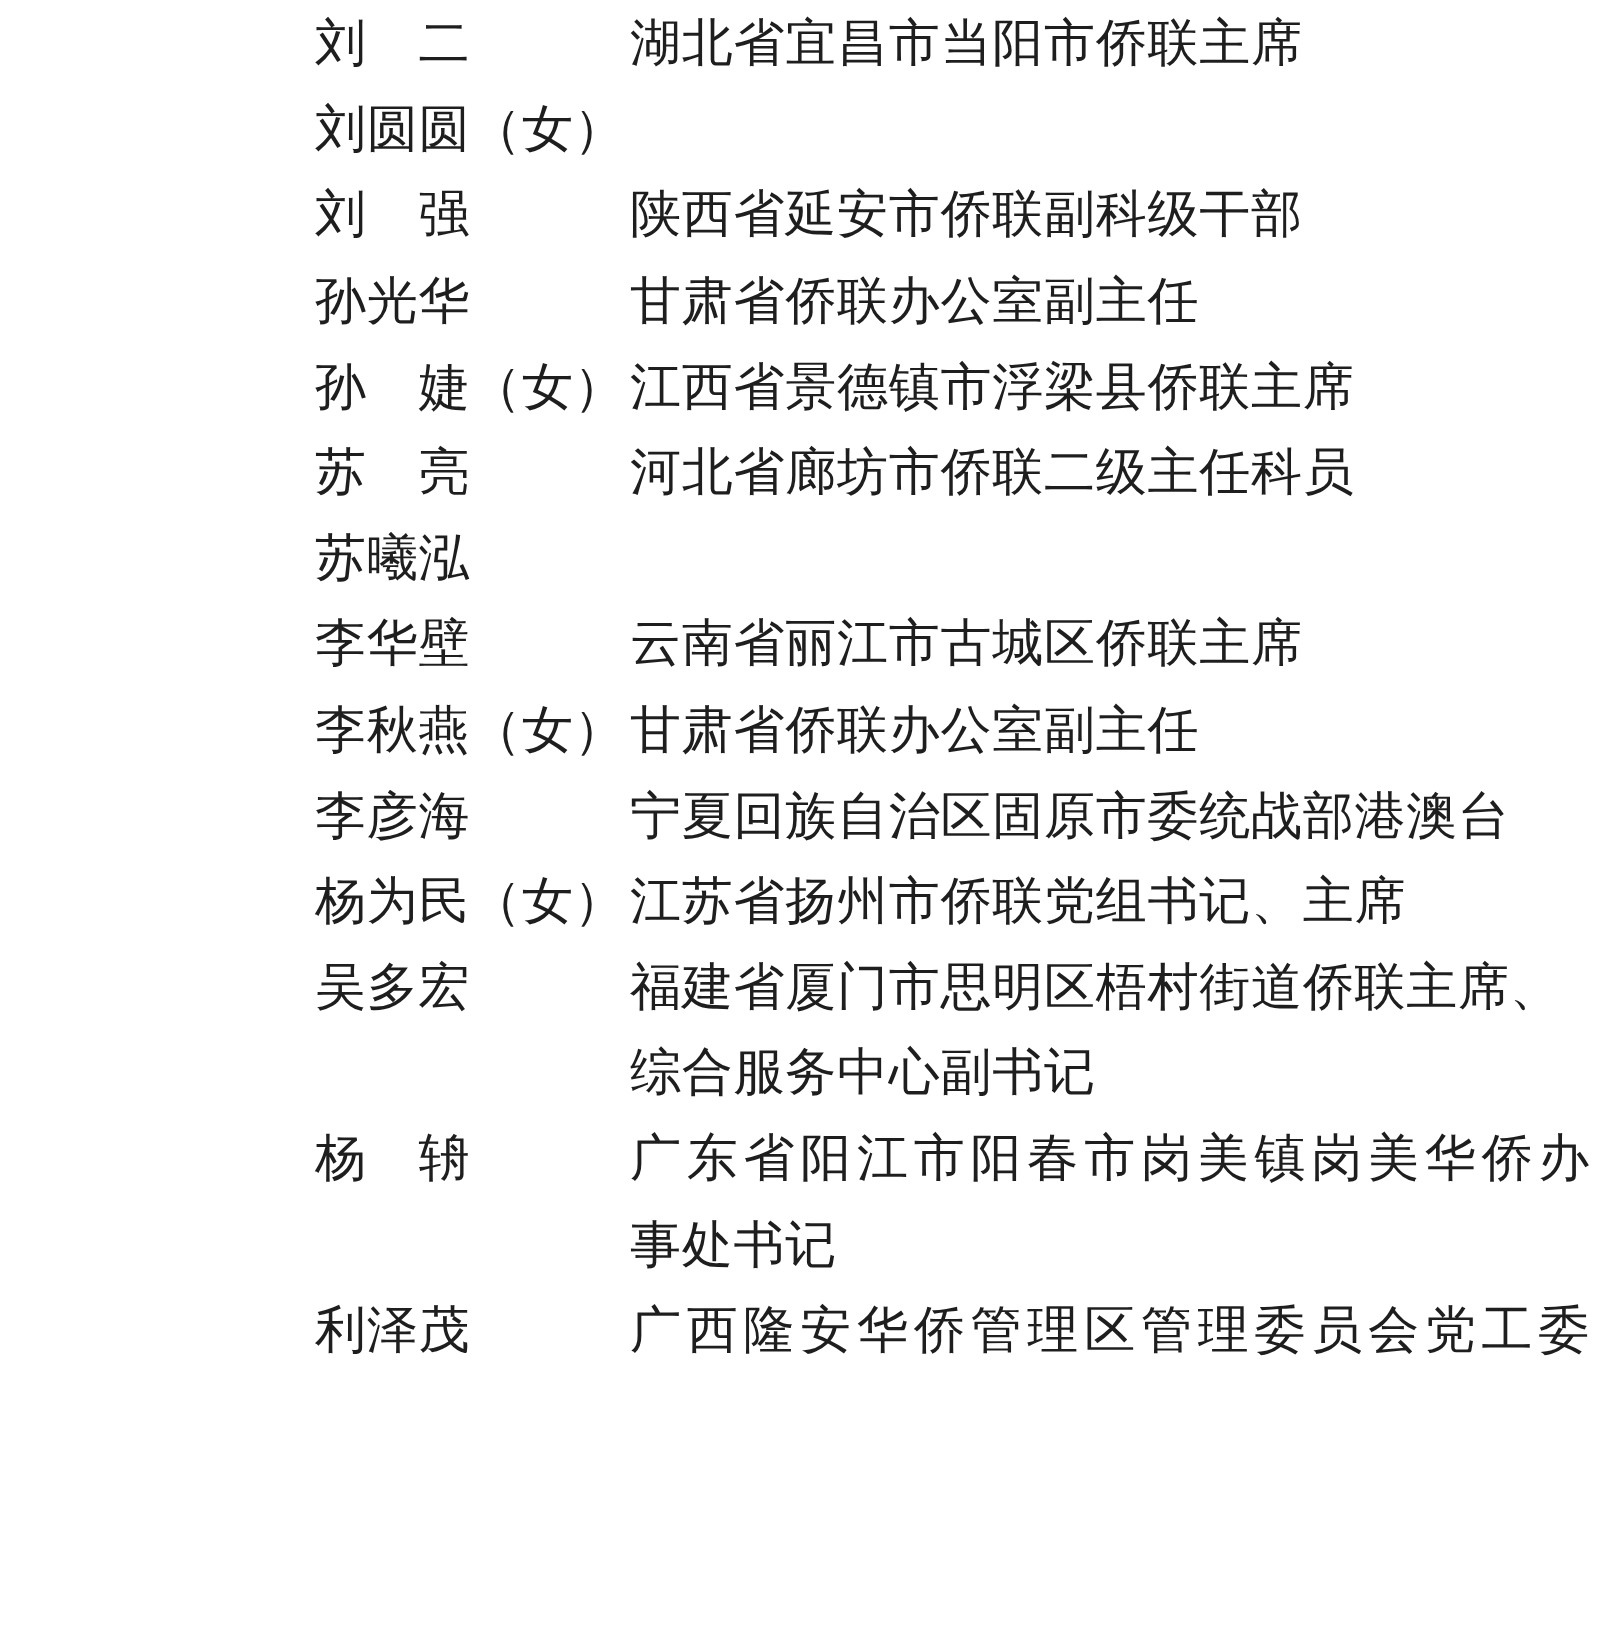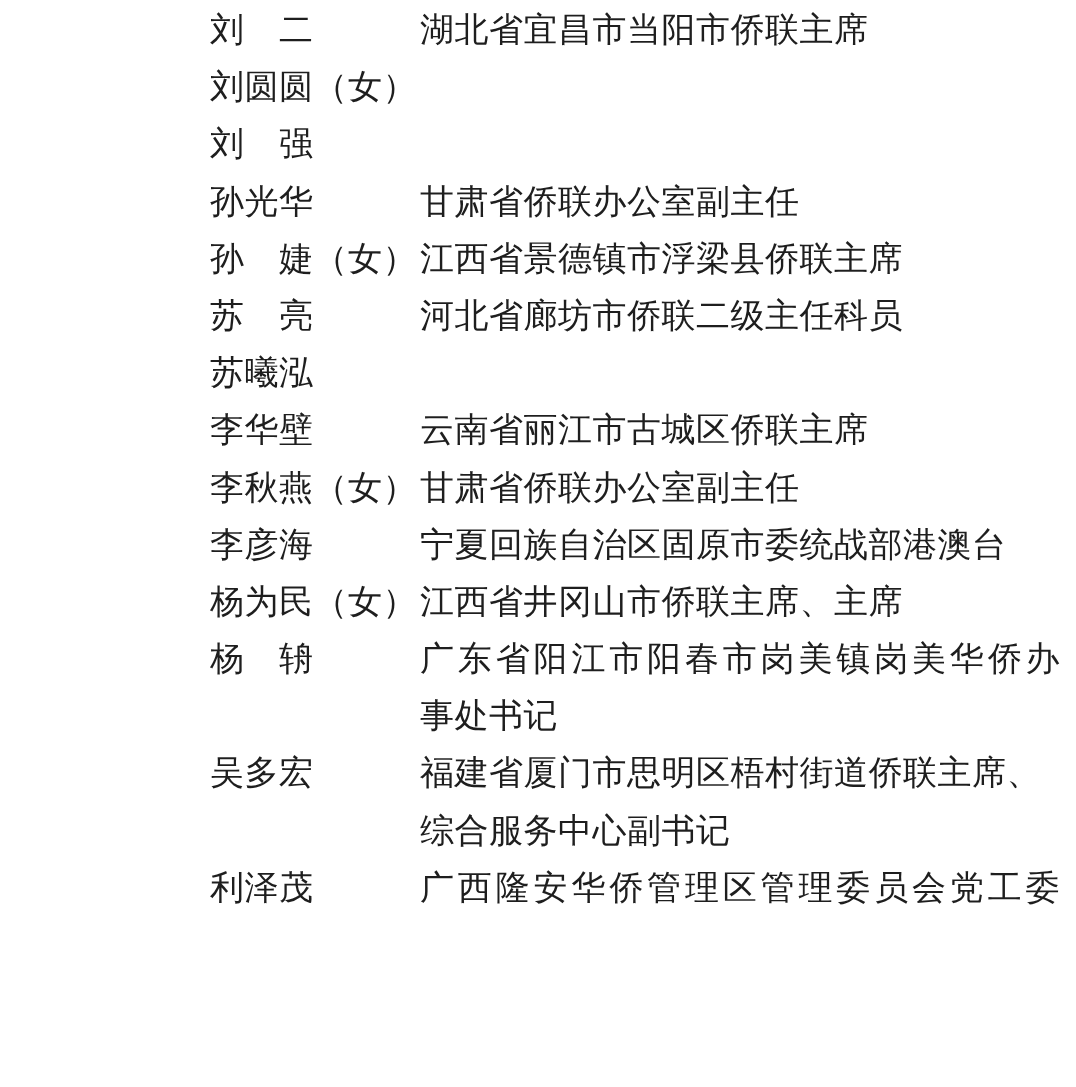--- a/index.html
+++ b/index.html
@@ -69,20 +69,23 @@
   <div class="entry">
     <div class="name-cell">
       <div class="line">刘圆圆（女）</div>
     </div>
   </div>
 
   <div class="entry">
     <div class="name-cell">
       <div class="line">刘　强</div>
     </div>
+    <div class="title-cell">
+          <div class="line">陕西省延安市侨联副科级干部</div>
+        </div>
   </div>
 
   <div class="entry">
     <div class="name-cell">
       <div class="line">孙光华</div>
     </div>
     <div class="title-cell">
           <div class="line">甘肃省侨联办公室副主任</div>
         </div>
   </div>
@@ -136,46 +139,46 @@
     <div class="title-cell">
           <div class="line">宁夏回族自治区固原市委统战部港澳台</div>
         </div>
   </div>
 
   <div class="entry">
     <div class="name-cell">
       <div class="line">杨为民（女）</div>
     </div>
     <div class="title-cell">
-          <div class="line">江西省井冈山市侨联主席、主席</div>
+          <div class="line">江苏省扬州市侨联党组书记、主席</div>
+        </div>
+  </div>
+
+  <div class="entry">
+    <div class="name-cell">
+      <div class="line">吴多宏</div>
+    </div>
+    <div class="title-cell">
+          <div class="line">福建省厦门市思明区梧村街道侨联主席、</div>
+          <div class="line">综合服务中心副书记</div>
         </div>
   </div>
 
   <div class="entry">
     <div class="name-cell">
       <div class="line">杨　辀</div>
     </div>
     <div class="title-cell">
           <div class="line stretch">广东省阳江市阳春市岗美镇岗美华侨办</div>
           <div class="line">事处书记</div>
         </div>
   </div>
 
   <div class="entry">
     <div class="name-cell">
-      <div class="line">吴多宏</div>
-    </div>
-    <div class="title-cell">
-          <div class="line">福建省厦门市思明区梧村街道侨联主席、</div>
-          <div class="line">综合服务中心副书记</div>
-        </div>
-  </div>
-
-  <div class="entry">
-    <div class="name-cell">
       <div class="line">利泽茂</div>
     </div>
     <div class="title-cell">
           <div class="line stretch">广西隆安华侨管理区管理委员会党工委</div>
         </div>
   </div>
 </div>
 </div>
 
 </body></html>

